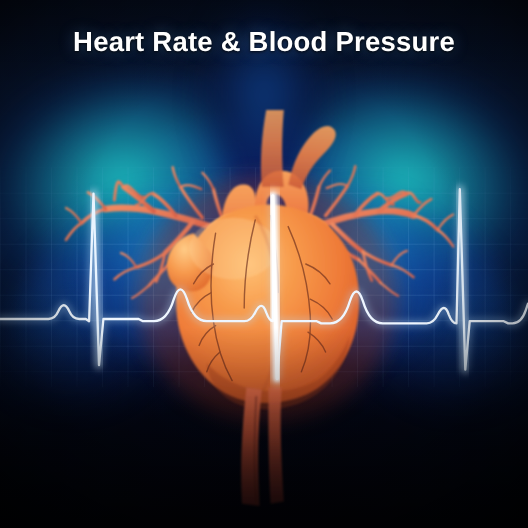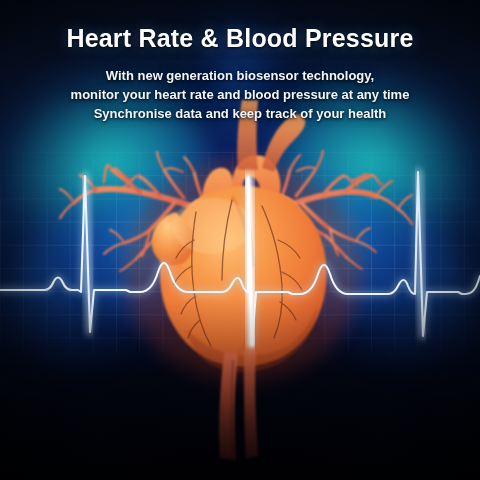--- a/index.html
+++ b/index.html
@@ -284,19 +284,14 @@
 
       <path d="M85 176 L90 332" stroke="rgba(220,240,255,0.45)" stroke-width="7" filter="url(#fGlowStrong)"></path>
       <path d="M418 172 L423 336" stroke="rgba(220,240,255,0.45)" stroke-width="7" filter="url(#fGlowStrong)"></path>
     </g>
   </svg>
 
   <div class="layer" id="vignette"></div>
 
   <div id="title">Heart Rate &amp; Blood Pressure</div>
 
-  <div id="subtitle">
-    <div>With new generation biosensor technology,</div>
-    <div>monitor your heart rate and blood pressure at any time</div>
-    <div>Synchronise data and keep track of your health</div>
-  </div>
 
 </div>
 
 </body></html>

